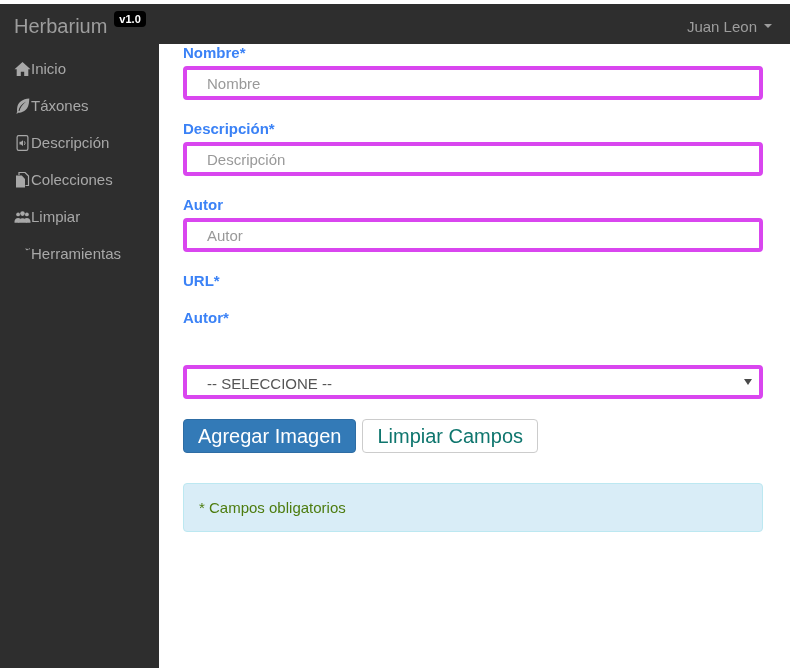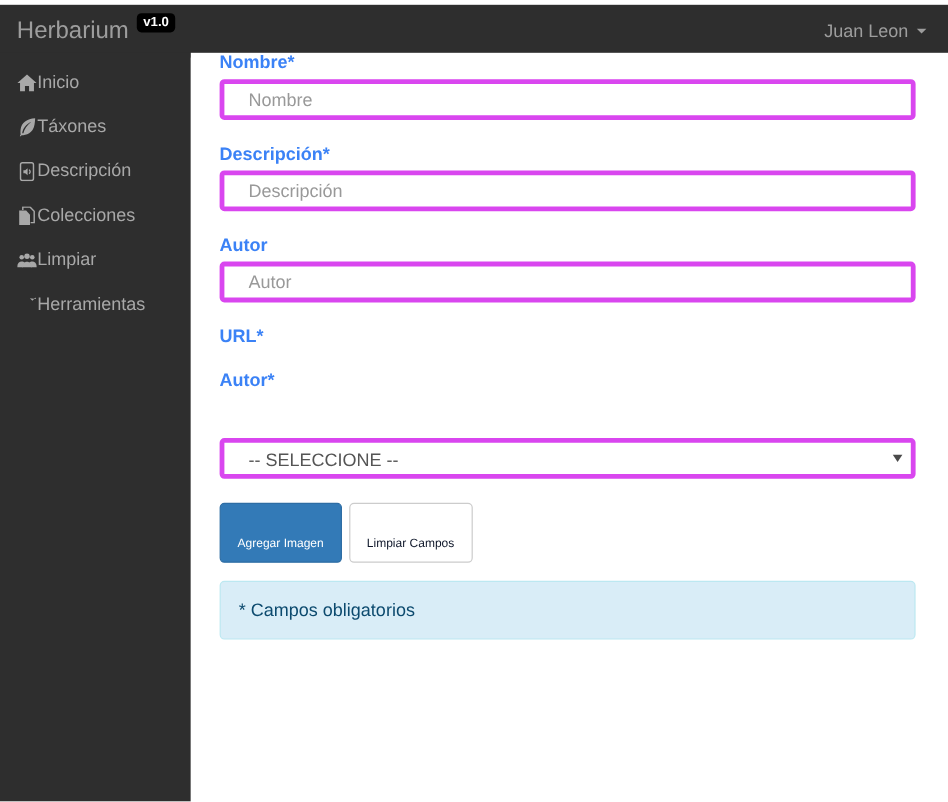--- a/index.html
+++ b/index.html
@@ -55,30 +55,30 @@
   .select-wrap { position: relative; }
   select.form-control { -webkit-appearance: none; appearance: none; padding-right: 28px; border-radius: 4px; margin-top: 39px; }
   .select-arrow {
     position: absolute; right: 11px; top: 14px; width: 0; height: 0; pointer-events: none;
     border-left: 4px solid transparent; border-right: 4px solid transparent;
     border-top: 6px solid #4a4a4a;
   }
 
   .btn-row { margin-top: 16px; display: flex; align-items: center; }
   .btn {
-    display: inline-block; height: 34px; padding: 24px 14px; font-size: 10px;
+    display: inline-block; height: 34px; padding: 6px 14px; font-size: 20px;
     font-family: "Liberation Sans", sans-serif; line-height: 20px;
     border-radius: 4px; cursor: pointer;
   }
   .btn-primary { background: #337ab7; border: 1px solid #2e6da4; color: #fff; }
-  .btn-default { background: #fff; border: 1px solid #ccc; color: #0f172a; margin-left: 6px; }
+  .btn-default { background: #fff; border: 1px solid #ccc; color: #0f766e; margin-left: 6px; }
 
   .alert-info {
-    margin-top: 15px; padding: 15px; background: #d9edf7;
-    border: 1px solid #bce8f1; border-radius: 4px; color: #0c4a6e; font-size: 15px;
+    margin-top: 30px; padding: 15px; background: #d9edf7;
+    border: 1px solid #bce8f1; border-radius: 4px; color: #4d7c0f; font-size: 15px;
   }
 </style>
 </head>
 <body>
 
 <div class="navbar">
   <div class="brand">
     <span class="brand-text">Herbarium</span>
     <span class="version-badge">v1.0</span>
   </div>

